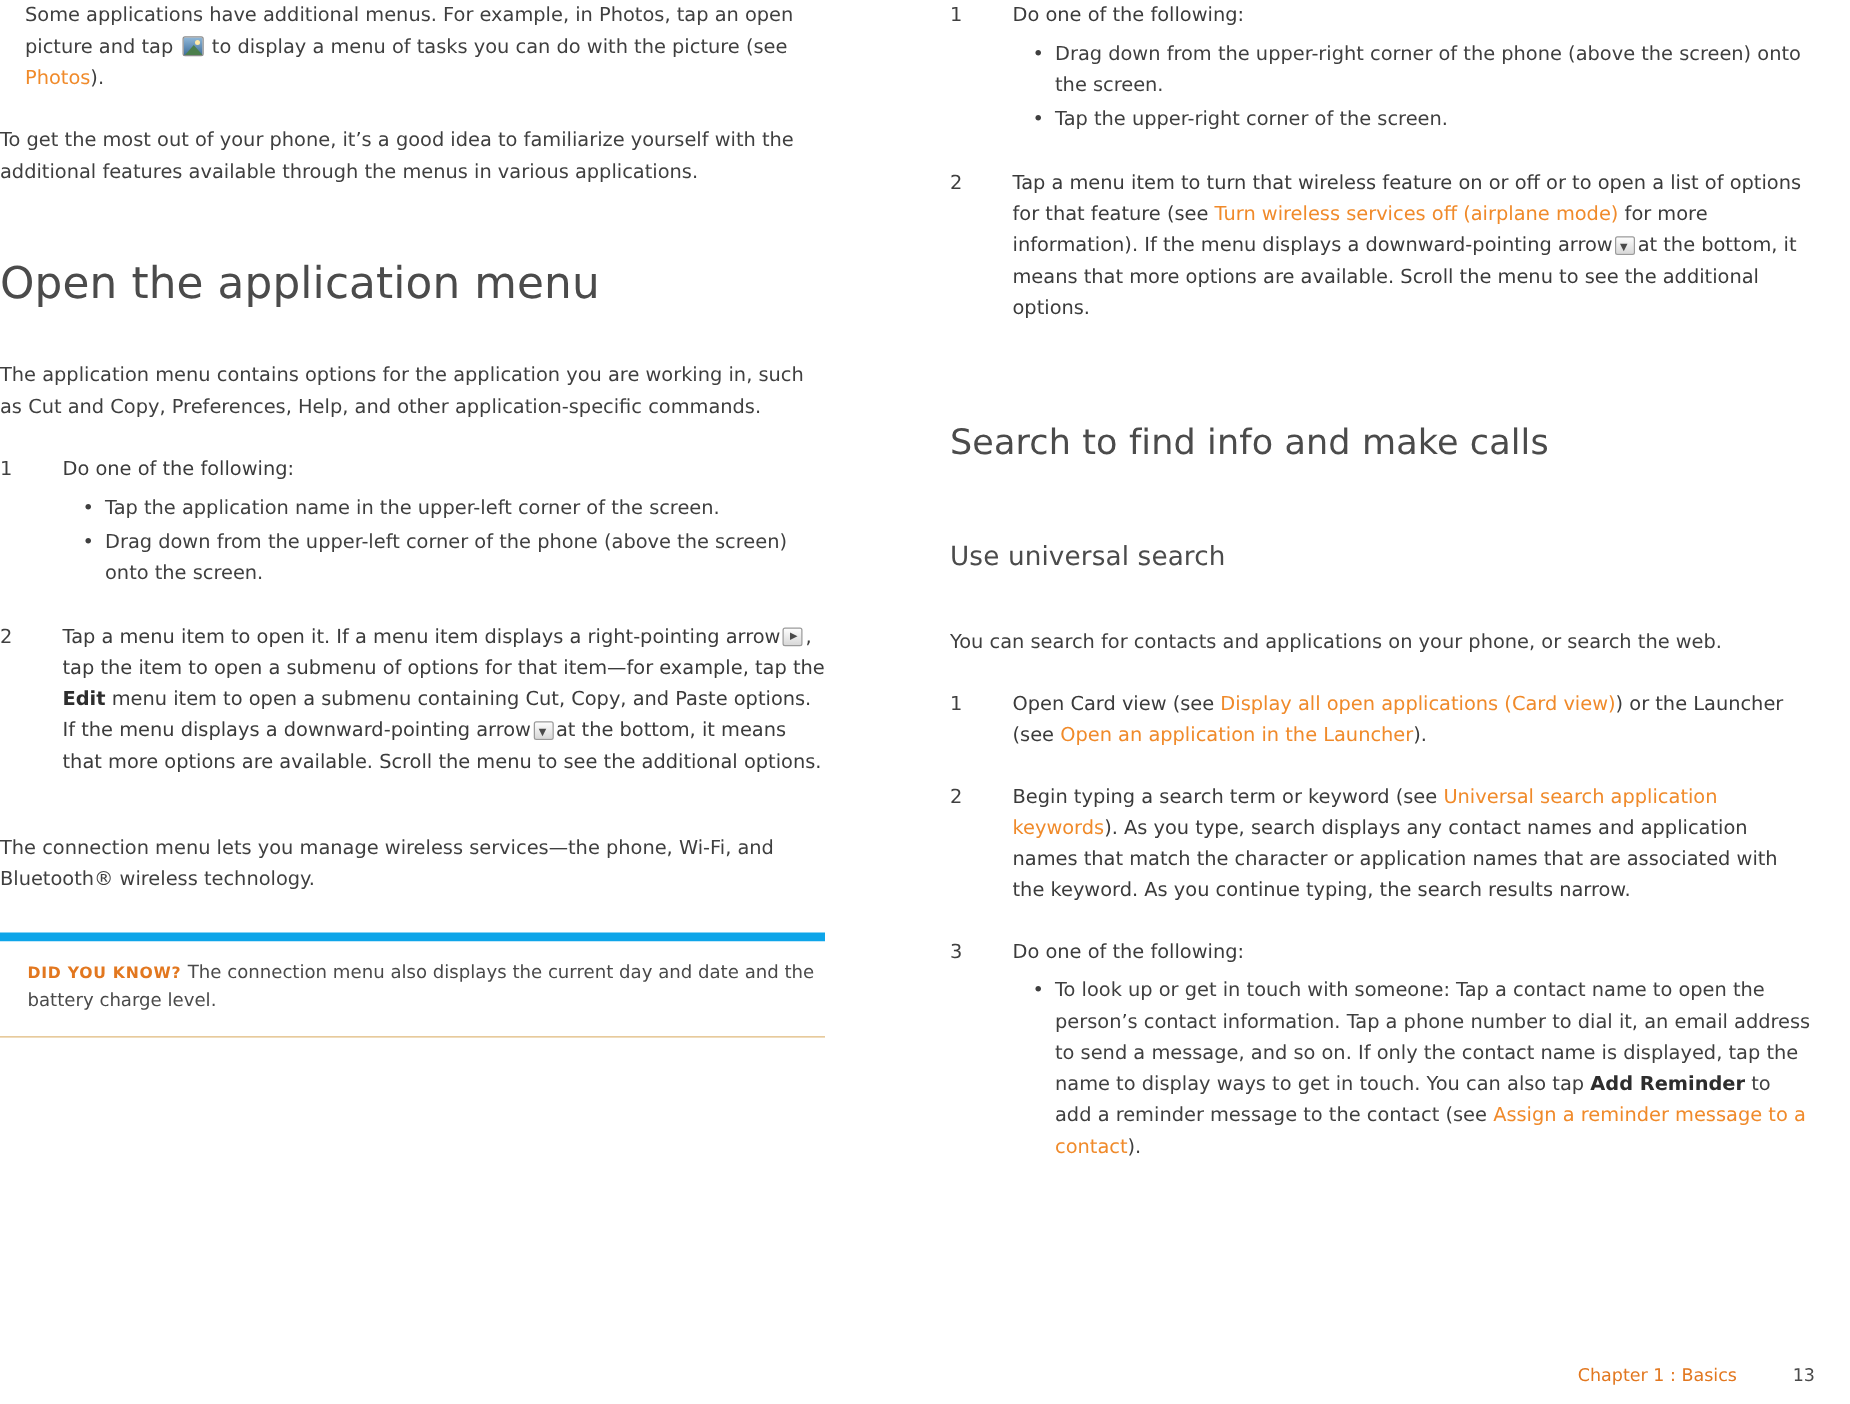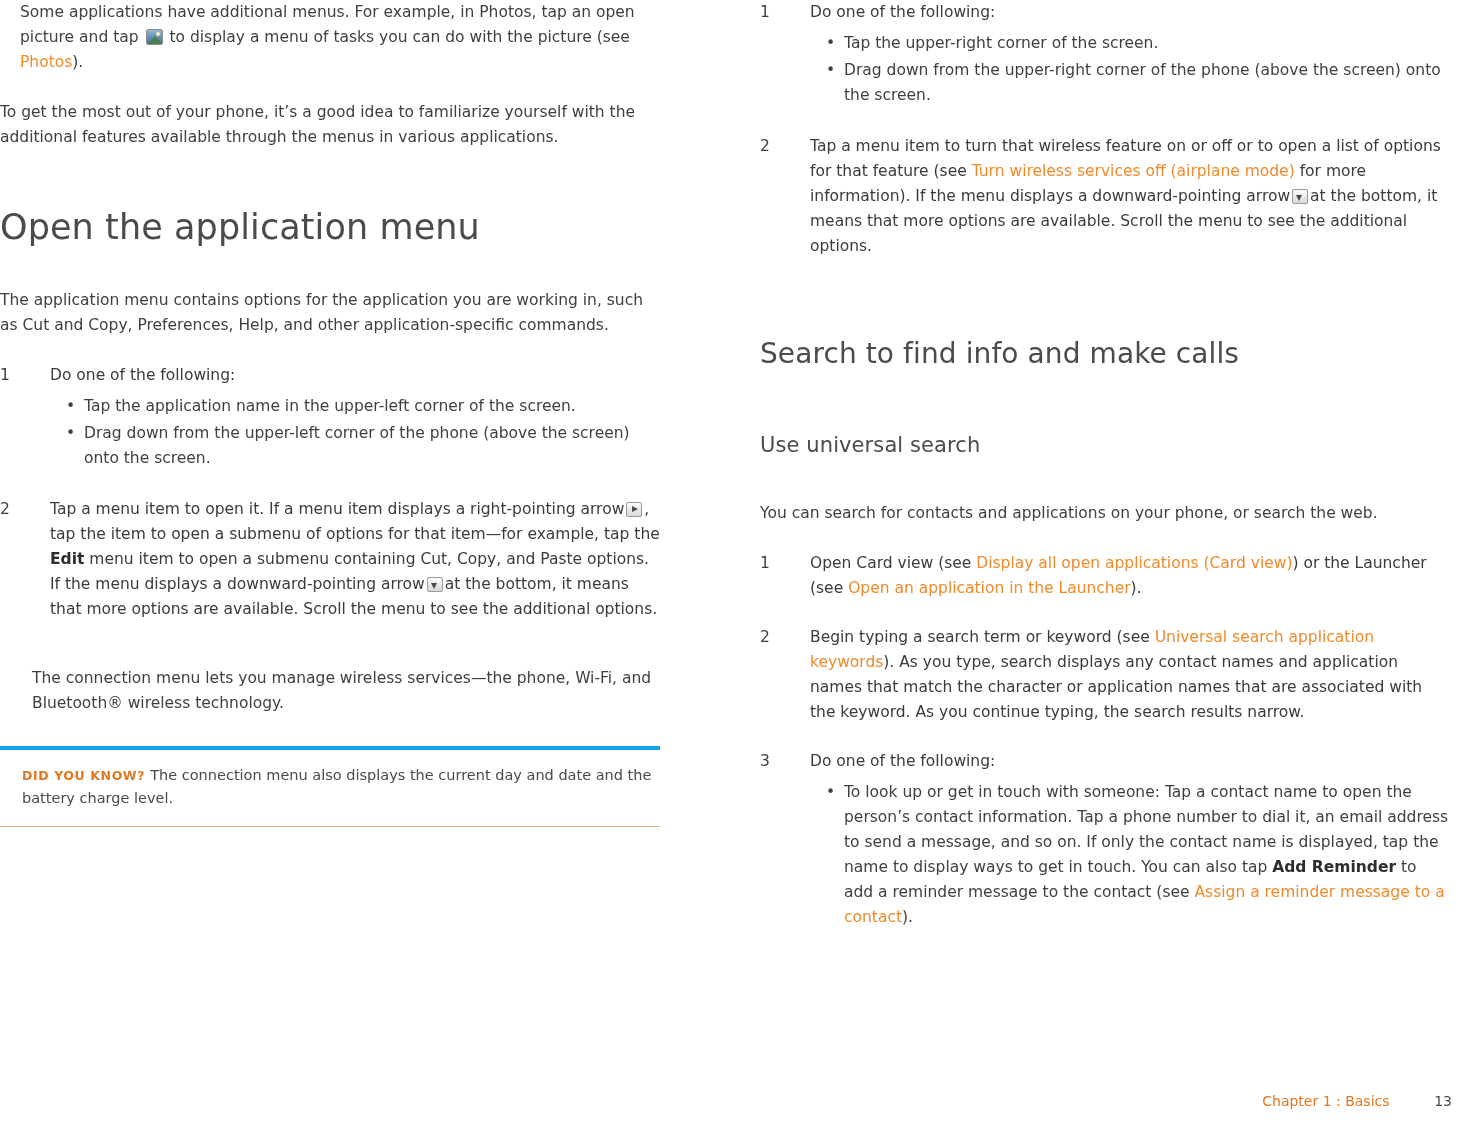--- a/index.html
+++ b/index.html
@@ -167,21 +167,21 @@
     right: 2px;
     top: 2px;
     width: 4px;
     height: 4px;
     border-radius: 50%;
     background: #ffe9a8;
   }
   
   .dyk {
     margin-top: 16px;
-    border-top: 4px solid #0ea5e9;
+    border-top: 7px solid #0ea5e9;
     border-bottom: 1px solid #e0b97c;
     padding: 14px 0 16px 22px;
   }
   .dyk .dyk-label {
     color: #e2771f;
     font-size: 12.5px;
     letter-spacing: 0.6px;
     font-weight: bold;
     text-transform: uppercase;
   }
@@ -247,38 +247,38 @@
     <div class="step" style="margin-top:26px;">
       <span class="num">2</span>
       <div class="step-body">
         <span>Tap a menu item to open it. If a menu item displays a right-pointing arrow</span><span class="icon-inline arrow-right"></span><span>, tap the item to open a submenu of options for that item—for example, tap the</span>
         <span class="bold">Edit</span>
         <span>menu item to open a submenu containing Cut, Copy, and Paste options. If the menu displays a downward-pointing arrow</span><span class="icon-inline arrow-down"></span><span>at the bottom, it means that more options are available. Scroll the menu to see the additional options.</span>
       </div>
     </div>
 
 
-    <p class="body-p" style="margin-top:44px;margin-left:32px;">The connection menu lets you manage wireless services—the phone, Wi-Fi, and Bluetooth® wireless technology.</p>
+    <p class="body-p" style="margin-top:44px;">The connection menu lets you manage wireless services—the phone, Wi-Fi, and Bluetooth® wireless technology.</p>
 
     <div class="dyk" style="margin-top:30px;">
       <span class="dyk-label">Did you know?</span>
       <span class="dyk-text">The connection menu also displays the current day and date and the battery charge level.</span>
     </div>
 
   </div>
 
   <div class="col col-right">
 
     <div class="step" style="margin-top:0px;">
       <span class="num">1</span>
       <div class="step-body">
         <span>Do one of the following:</span>
         <ul class="bullets">
+          <li>Drag down from the upper-right corner of the phone (above the screen) onto the screen.</li>
           <li>Tap the upper-right corner of the screen.</li>
-          <li>Drag down from the upper-right corner of the phone (above the screen) onto the screen.</li>
         </ul>
       </div>
     </div>
 
     <div class="step" style="margin-top:26px;">
       <span class="num">2</span>
       <div class="step-body">
         <span>Tap a menu item to turn that wireless feature on or off or to open a list of options for that feature (see</span>
         <span class="link">Turn wireless services off (airplane mode)</span>
         <span>for more information). If the menu displays a downward-pointing arrow</span><span class="icon-inline arrow-down"></span><span>at the bottom, it means that more options are available. Scroll the menu to see the additional options.</span>

